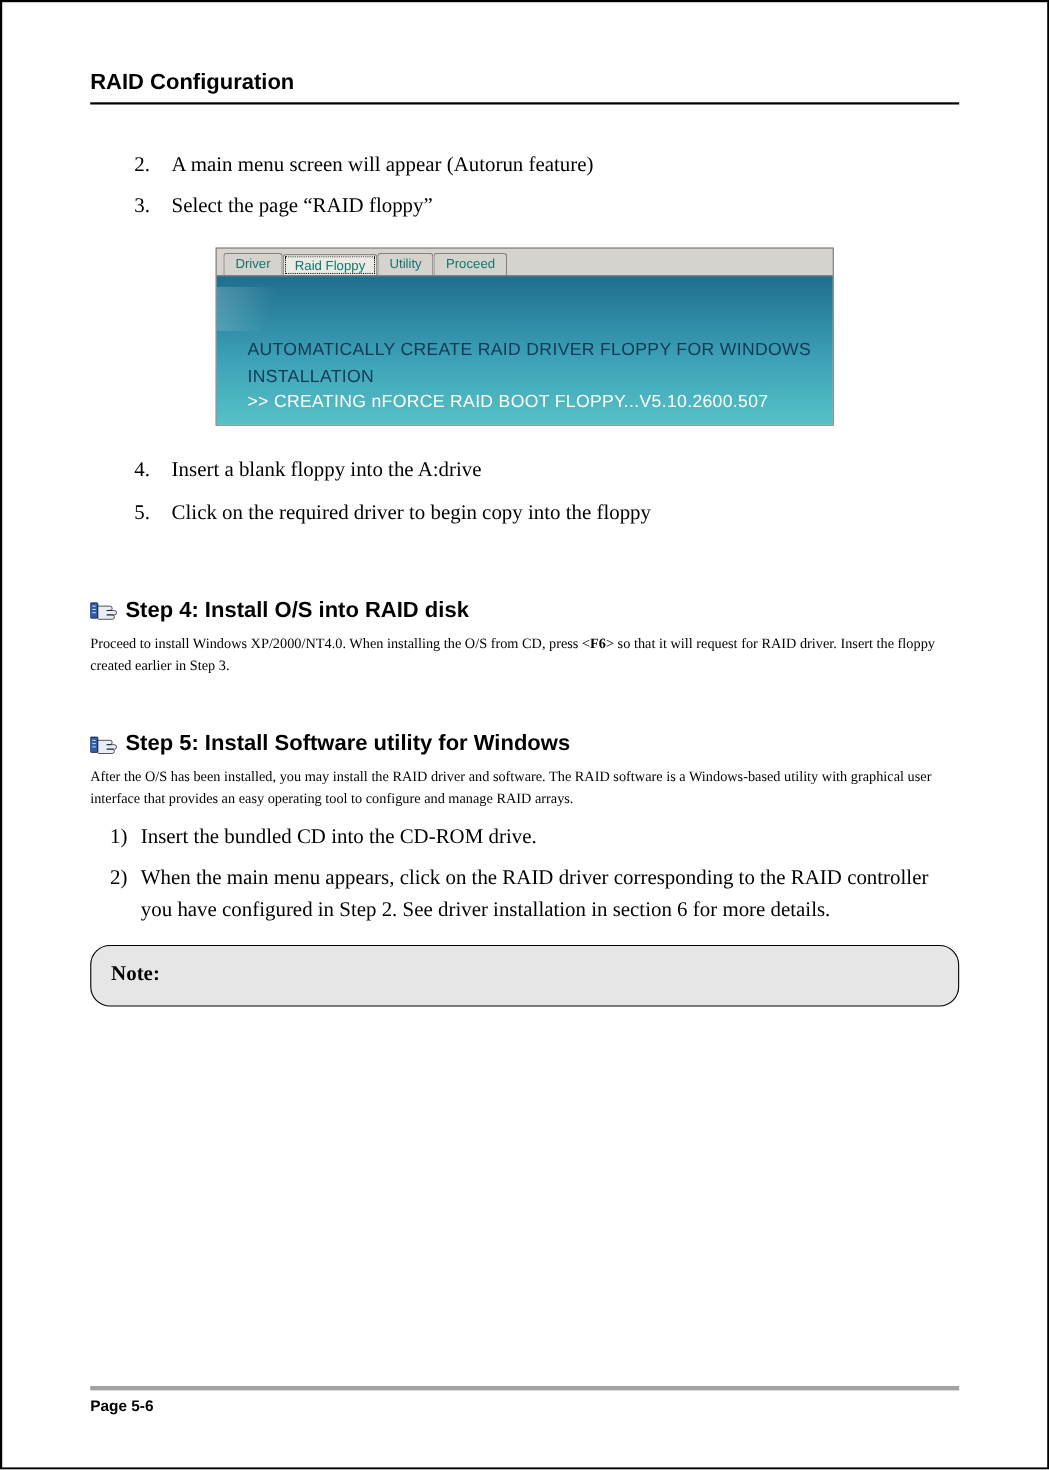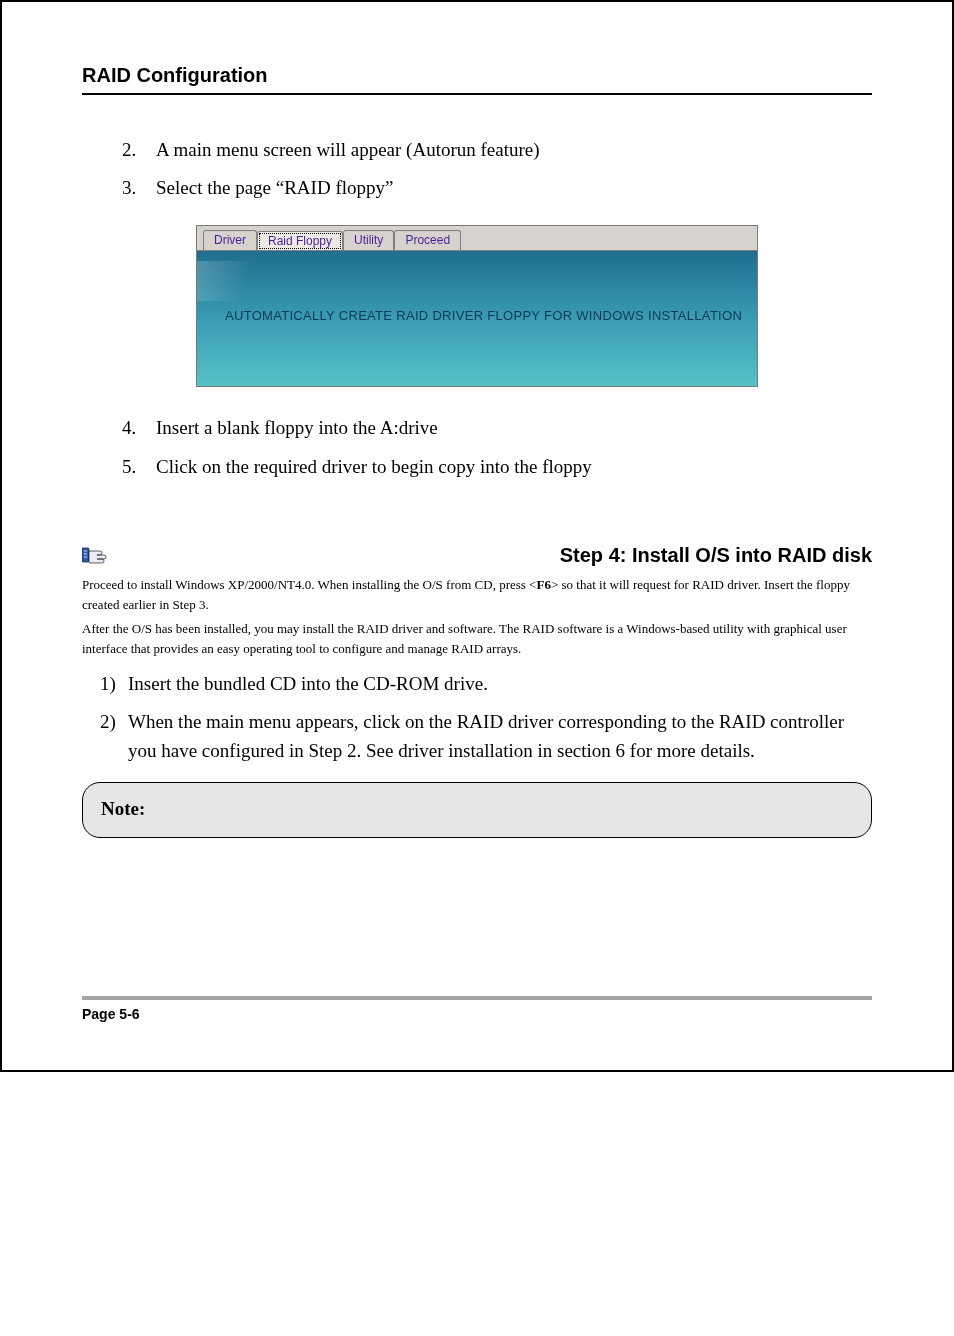--- a/index.html
+++ b/index.html
@@ -4,21 +4,21 @@
 <style>
   body {
     margin: 0;
     padding: 0;
     background: #fff;
     font-family: "Times New Roman", Times, serif;
     color: #000;
   }
   .page {
     width: 954px;
-    height: 1072px;
+    height: 1336px;
     border: 2px solid #000;
     box-sizing: border-box;
     padding: 62px 80px 40px 80px;
     position: relative;
   }
   .header-title {
     font-family: Arial, Helvetica, sans-serif;
     font-weight: bold;
     font-size: 20px;
     padding-bottom: 6px;
@@ -58,38 +58,38 @@
     font-size: 12px;
     gap: 0;
   }
   .tab {
     border: 1px solid #808080;
     border-bottom: none;
     background: #d6d3ce;
     padding: 2px 10px 3px 10px;
     margin-right: 0px;
     border-radius: 3px 3px 0 0;
-    color: #4c1d95;
+    color: #0f766e;
   }
   .tab.active {
     background: #eceae5;
     outline: 1px dotted #000;
     outline-offset: -3px;
     position: relative;
     top: 1px;
   }
   .shot-body {
     background: linear-gradient(180deg, #1f6e8e 0%, #3ca0b6 55%, #56c1c7 100%);
     border-top: 1px solid #808080;
     height: 136px;
     position: relative;
     padding: 56px 14px 10px 28px;
     box-sizing: border-box;
     color: #e8f7fb;
-    font-size: 13px;
+    font-size: 16px;
     line-height: 1.45;
     letter-spacing: 0.3px;
     overflow: hidden;
   }
   .shot-body::before {
     content: "";
     position: absolute;
     left: -20px;
     top: 10px;
     width: 70px;
@@ -105,21 +105,20 @@
 
   .step-heading {
     display: flex;
     align-items: center;
     gap: 4px;
     font-family: Arial, Helvetica, sans-serif;
     font-size: 20px;
     font-weight: bold;
     margin-top: 50px;
     margin-bottom: 8px;
-    justify-content: space-between;
   }
   .step-heading.first { margin-top: 60px; }
   .hand-icon {
     width: 28px;
     height: 20px;
     flex: 0 0 auto;
   }
   .body-text {
     font-size: 13px;
     line-height: 1.55;
@@ -190,20 +189,21 @@
 
   <div class="app-shot">
     <div class="tabstrip">
       <div class="tab">Driver</div>
       <div class="tab active">Raid Floppy</div>
       <div class="tab">Utility</div>
       <div class="tab">Proceed</div>
     </div>
     <div class="shot-body">
       <div class="shot-heading">AUTOMATICALLY CREATE RAID DRIVER FLOPPY FOR WINDOWS INSTALLATION</div>
+      <div class="shot-line">&gt;&gt; CREATING nFORCE RAID BOOT FLOPPY...V5.10.2600.507</div>
     </div>
   </div>
 
   <ol class="numbered">
     <li>
       <span class="num">4.</span>
       <span>Insert a blank floppy into the A:drive</span>
     </li>
     <li>
       <span class="num">5.</span>
@@ -218,20 +218,30 @@
       <line x1="2" y1="6" x2="5" y2="6" stroke="#fff" stroke-width="0.8"></line>
       <line x1="2" y1="9" x2="5" y2="9" stroke="#fff" stroke-width="0.8"></line>
       <line x1="2" y1="12" x2="5" y2="12" stroke="#fff" stroke-width="0.8"></line>
     </svg>
     <span>Step 4: Install O/S into RAID disk</span>
   </div>
   <p class="body-text">
     <span>Proceed to install Windows XP/2000/NT4.0.  When installing the O/S from CD, press &lt;</span><b>F6</b><span>&gt; so that it will request for RAID driver. Insert the floppy created earlier in Step 3.</span>
   </p>
 
+  <div class="step-heading">
+    <svg class="hand-icon" viewBox="0 0 28 20">
+      <rect x="0" y="3" width="7" height="14" rx="1" fill="#2a5db0" stroke="#000" stroke-width="0.6"></rect>
+      <path d="M7 6 L18 6 Q20 6 20 8 L20 8 Q20 10 18 10 L15 10 L22 10 Q24 10 24 12 Q24 14 22 14 L15 14 L20 14 Q22 14 22 16 Q22 18 20 18 L8 18 Q7 18 7 17 Z" fill="#e8ecf6" stroke="#000" stroke-width="0.6"></path>
+      <line x1="2" y1="6" x2="5" y2="6" stroke="#fff" stroke-width="0.8"></line>
+      <line x1="2" y1="9" x2="5" y2="9" stroke="#fff" stroke-width="0.8"></line>
+      <line x1="2" y1="12" x2="5" y2="12" stroke="#fff" stroke-width="0.8"></line>
+    </svg>
+    <span>Step 5: Install Software utility for Windows</span>
+  </div>
   <p class="body-text">After the O/S has been installed, you may install the RAID driver and software. The RAID software is a Windows-based utility with graphical user interface that provides an easy operating tool to configure and manage RAID arrays.</p>
 
   <ol class="paren">
     <li>
       <span class="pn">1)</span>
       <span>Insert the bundled CD into the CD-ROM drive.</span>
     </li>
     <li>
       <span class="pn">2)</span>
       <span>When the main menu appears, click on the RAID driver corresponding to the RAID controller you have configured in Step 2.  See driver installation in section 6 for more details.</span>

